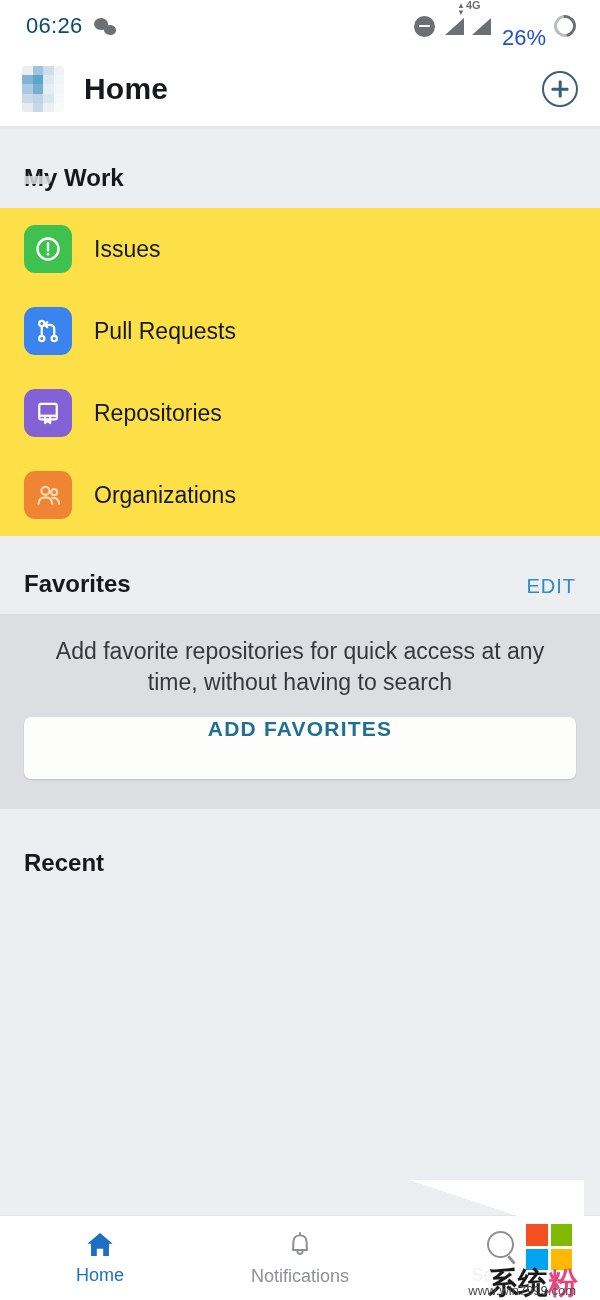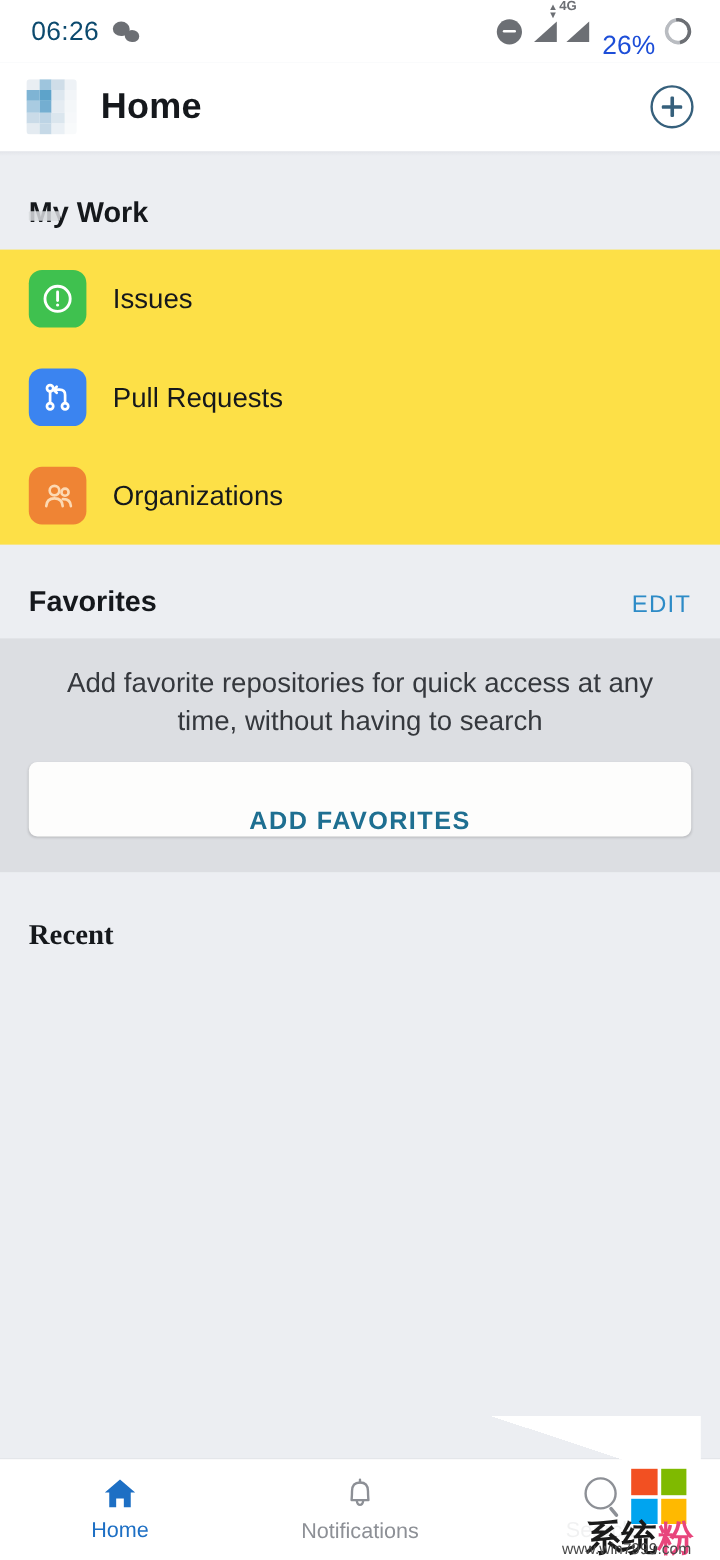--- a/index.html
+++ b/index.html
@@ -92,21 +92,21 @@
   
   .fav-empty{
     background:#dcdee2; padding:22px 24px 30px 24px;
   }
   .fav-text{
     font-size:23px;color:#35383d;text-align:center;line-height:1.33;
     padding:0 20px 20px 20px;
   }
   .fav-btn{
     background:#fdfdfc;border-radius:7px;height:62px;
-    display:flex;align-items:flex-end;justify-content:center;
+    display:flex;align-items:flex-start;justify-content:center;
     box-shadow:0 1px 2px rgba(0,0,0,.14);
   }
   .fav-btn span{ font-size:21px;color:#1e6f91;font-weight:bold;letter-spacing:1.2px;}
 
   .recent-fill{ background:#eceef2; flex:1; }
 
   
   .bottomnav{
     position:absolute;left:0;bottom:0;width:600px;height:85px;background:#fff;
     border-top:1px solid #e4e6ea;
@@ -230,20 +230,30 @@
         <circle cx="7" cy="18" r="2.1"></circle>
         <circle cx="17" cy="18" r="2.1"></circle>
         <line x1="7" y1="8.1" x2="7" y2="15.9" stroke-linecap="round"></line>
         <path d="M17 15.9 V10.5 Q17 7 13.3 7 H9.6" stroke-linecap="round"></path>
         <path d="M11.4 5 L9.3 7 L11.4 9" stroke-linecap="round" stroke-linejoin="round"></path>
       </svg>
     </div>
     <div class="row-label">Pull Requests</div>
   </div>
 
+  <div class="row">
+    <div class="tile" style="background:#8361d6">
+      <svg width="30" height="30" viewBox="0 0 24 24" fill="none" stroke="#ffffff" stroke-width="1.8">
+        <rect x="5" y="4.6" width="14" height="12.4" rx="1.3"></rect>
+        <line x1="5" y1="14.2" x2="19" y2="14.2"></line>
+        <path d="M9.7 14.4 V20 L11.7 18.3 L13.7 20 V14.4" stroke-linejoin="round"></path>
+      </svg>
+    </div>
+    <div class="row-label">Repositories</div>
+  </div>
 
   <div class="row">
     <div class="tile" style="background:#ef8434">
       <svg width="31" height="31" viewBox="0 0 24 24" fill="none" stroke="#fcd9b3" stroke-width="1.7">
         <circle cx="9.6" cy="8.4" r="3.1"></circle>
         <path d="M4.3 18.4 Q4.6 13.4 9.6 13.4 Q14.6 13.4 14.9 18.4" stroke-linecap="round"></path>
         <circle cx="16.4" cy="9.4" r="2.3"></circle>
         <path d="M15 13.9 Q19.9 13.7 20.2 18.4" stroke-linecap="round"></path>
       </svg>
     </div>
@@ -257,21 +267,21 @@
   <div class="sec-action">EDIT</div>
 </div>
 
 <div class="fav-empty">
   <div class="fav-text">Add favorite repositories for quick access at any time, without having to search</div>
   <div class="fav-btn">
     <span>ADD FAVORITES</span>
   </div>
 </div>
 
-<div class="sec-head" style="padding-top:40px;font-family:Liberation Serif, serif;">
+<div class="sec-head" style="padding-top:40px;">
   <div class="sec-title">Recent</div>
 </div>
 <div class="recent-fill" style="height:250px"></div>
 
 <div class="bottomnav">
 
   <div class="nav-item active">
     <span class="home-ico">
       <svg width="30" height="27" viewBox="0 0 24 22" fill="#1d6fc4">
         <path d="M12 1.6 L22.3 10.4 H19.3 V20.4 H14.6 V14.4 H9.4 V20.4 H4.7 V10.4 H1.7 Z"></path>

